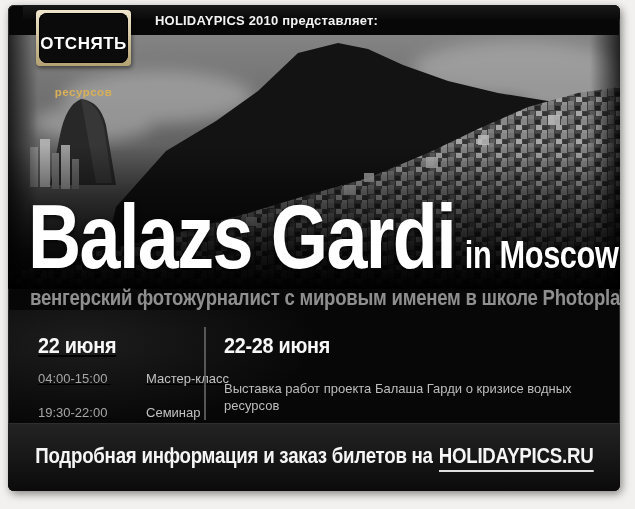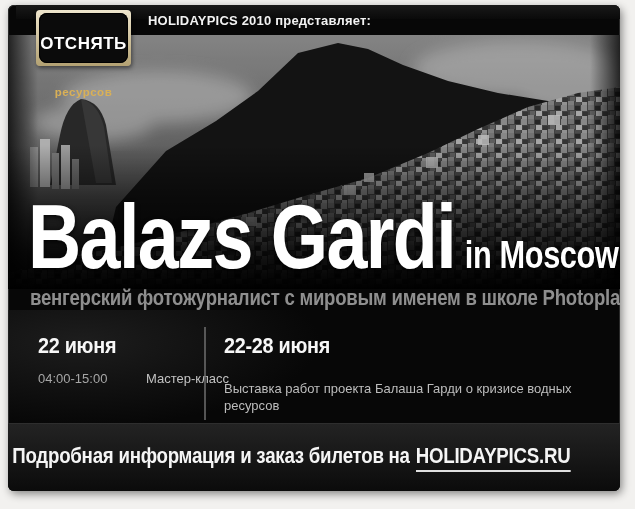--- a/index.html
+++ b/index.html
@@ -7,21 +7,21 @@
   body { background:#f2f1ef; font-family:"Liberation Sans", sans-serif; position:relative; }
 
   .poster {
     position:absolute; left:8px; top:5px; width:612px; height:486px;
     background:#070707; border-radius:6px; overflow:hidden;
     box-shadow:2px 3px 8px rgba(0,0,0,0.45), 0 0 0 1px #2a2a2a inset;
   }
 
   
   .header-bar {
-    position:absolute; left:8px; top:0; width:100%; height:14px;
+    position:absolute; left:15px; top:0; width:100%; height:14px;
     background:linear-gradient(#191919,#0a0a0a); z-index:6;
   }
   .presents {
     position:absolute; left:132px; top:0; line-height:31px;
     color:#f2f2f2; font-size:13px; font-weight:bold; letter-spacing:0.2px;
     white-space:nowrap;
   }
 
   
   .logo {
@@ -66,38 +66,38 @@
   
   .schedule {
     position:absolute; left:0; top:305px; width:612px; height:113px; z-index:4;
     background:radial-gradient(ellipse 340px 120px at 12% 28%, #1d1d1d, rgba(0,0,0,0) 70%);
   }
   .date-heading {
     color:#f7f7f7; font-weight:bold; font-size:22px; line-height:22px;
     letter-spacing:-0.3px; transform:scaleX(0.9); transform-origin:left center;
     white-space:nowrap;
   }
-  .col-left { position:absolute; left:30px; top:25px; width:160px; }
+  .col-left { position:absolute; left:30px; top:25px; width:160px;text-decoration:underline; }
   .col-right { position:absolute; left:216px; top:25px; width:392px; }
   .sched-item { margin-top:14px; font-size:13px; color:#b4b4b4; white-space:nowrap; }
   .sched-item:first-of-type { margin-top:15px; }
   .sched-item + .sched-item { margin-top:19px; }
   .sched-time { color:#a6a6a6; }
   .sched-label { color:#c2c2c2;margin-left:35px; }
   .exhibit-desc { margin-top:24px; font-size:13px; line-height:16.5px; color:#bdbdbd; }
   .divider {
     position:absolute; left:196px; top:17px; width:2px; height:93px;
     background:#6f6f6f; opacity:0.75;
   }
 
   
   .footer {
     position:absolute; left:0; bottom:0; width:100%; height:68px; z-index:6;
     background:linear-gradient(#232323,#0b0b0b); border-top:1px solid #2e2e2e;
-    display:flex; align-items:center; justify-content:flex-end;
+    display:flex; align-items:center; justify-content:center;
   }
   .footer-text {
     display:flex; align-items:baseline; white-space:nowrap;
     transform:scaleX(0.85); transform-origin:center center;
     color:#f5f5f5; font-weight:bold; font-size:22px; letter-spacing:-0.3px;
   }
   .footer-link {
     color:#f5f5f5; text-decoration:none; margin-left:7px;
     border-bottom:2px solid #e0e0e0; padding-bottom:1px; cursor:pointer;
   }
@@ -205,20 +205,24 @@
   </div>
   <div class="subtitle">венгерский фотожурналист с мировым именем в школе Photoplay</div>
 
   <div class="schedule">
     <div class="col-left">
       <div class="date-heading">22 июня</div>
       <div class="sched-item">
         <span class="sched-time">04:00-15:00</span>
         <span class="sched-label">Мастер-класс</span>
       </div>
+      <div class="sched-item">
+        <span class="sched-time">19:30-22:00</span>
+        <span class="sched-label">Семинар</span>
+      </div>
     </div>
     <div class="divider"></div>
     <div class="col-right">
       <div class="date-heading">22-28 июня</div>
       <div class="exhibit-desc">
         <div>Выставка работ проекта Балаша Гарди о кризисе водных ресурсов</div>
       </div>
     </div>
   </div>
 

